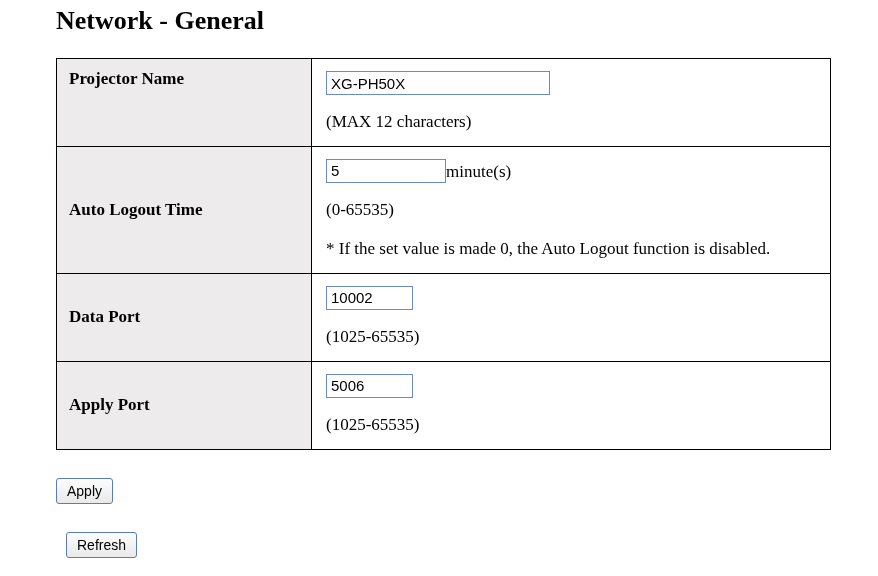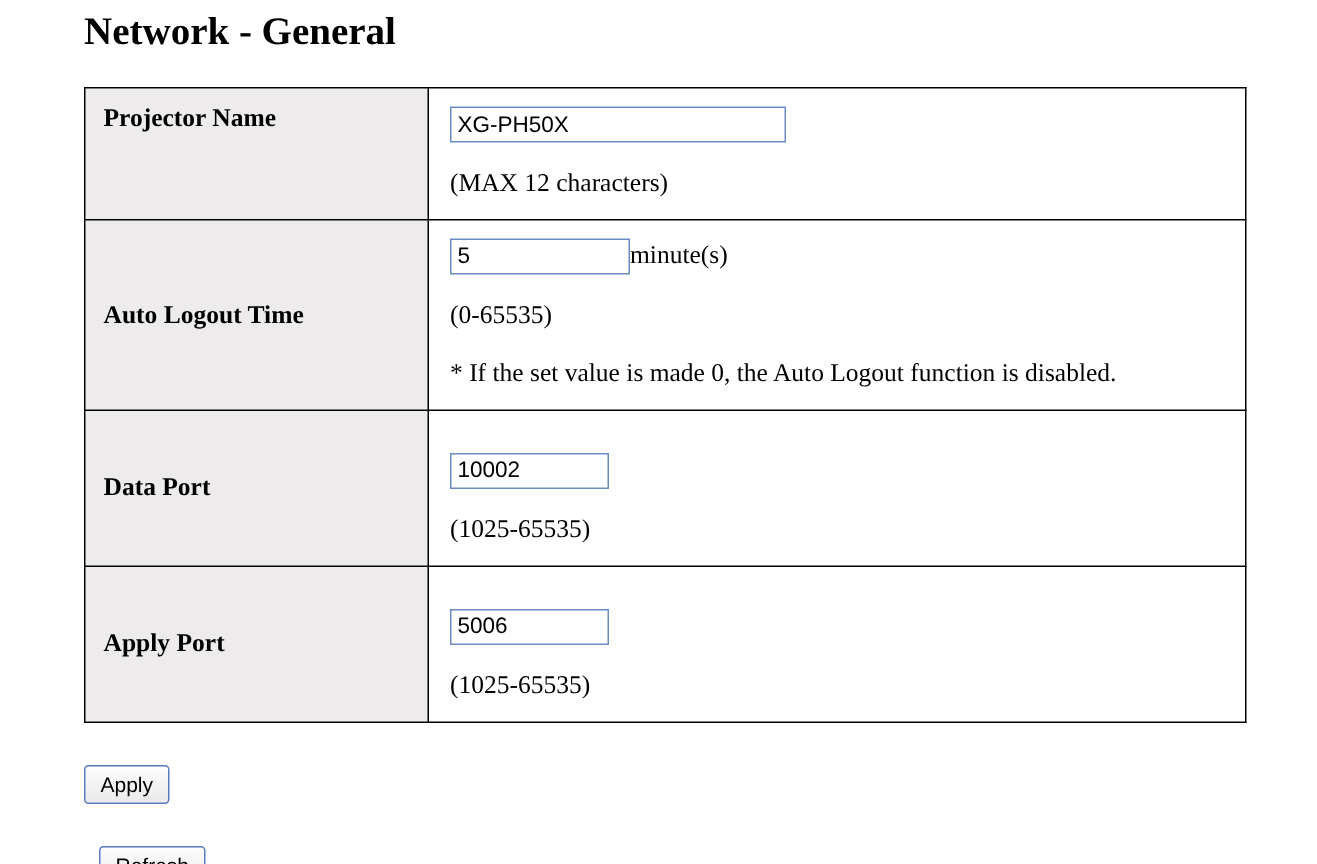--- a/index.html
+++ b/index.html
@@ -31,42 +31,42 @@
       border: 1px solid #000000;
       vertical-align: middle;
     }
     table.settings th {
       background: #edebeb;
       text-align: left;
       font-weight: bold;
       font-family: "Times New Roman", Times, serif;
       font-size: 17px;
       padding: 10px 12px;
-      width: 229px;
+      width: 255px;
     }
     table.settings th.top-align {
       vertical-align: top;
     }
     table.settings td.value-cell {
       background: #ffffff;
       padding: 12px 12px 12px 14px;
       font-family: "Times New Roman", Times, serif;
       font-size: 17px;
     }
     input.txt {
       font-family: Arial, sans-serif;
       font-size: 15px;
       border: 1px solid #6a8bc5;
       padding: 3px 4px;
       height: 24px;
       background: #ffffff;
     }
     input.txt.w-wide { width: 224px; }
     input.txt.w-narrow { width: 120px; }
-    input.txt.w-small { width: 106px; margin-top: 16px; }
+    input.txt.w-small { width: 87px; }
     .hint {
       margin-top: 16px;
       font-family: "Times New Roman", Times, serif;
       font-size: 17px;
       line-height: 1.35;
     }
     .inline-label {
       font-family: "Times New Roman", Times, serif;
       font-size: 17px;
     }

